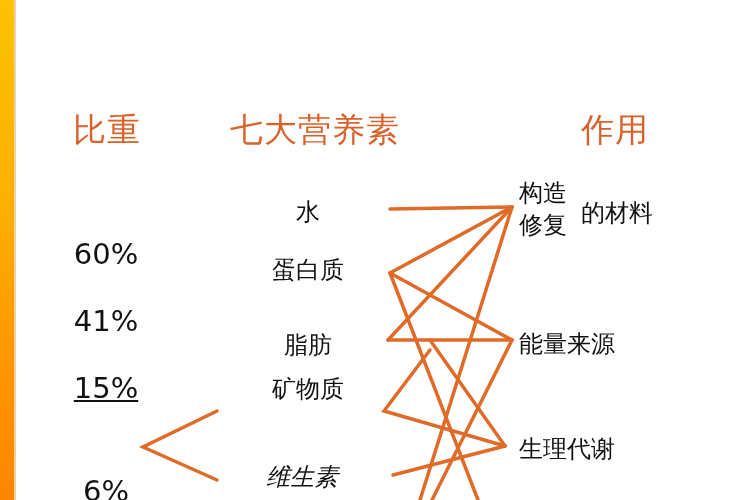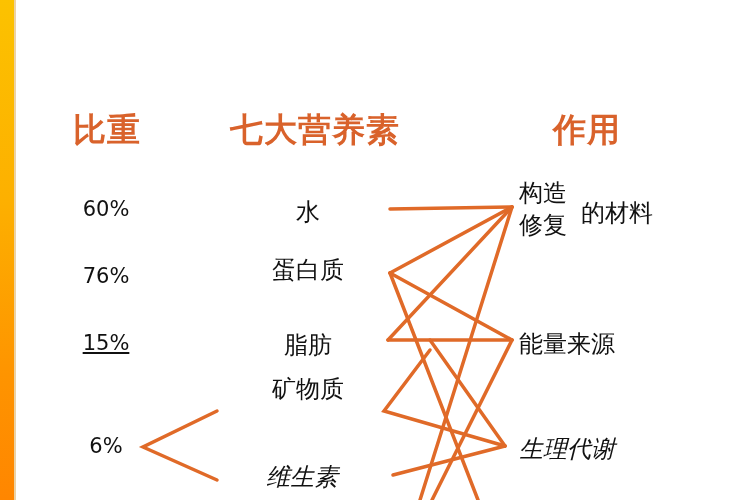--- a/index.html
+++ b/index.html
@@ -1,56 +1,56 @@
 <!DOCTYPE html>
 <html><head>
 <meta charset="utf-8">
 <style>
   html, body { margin:0; padding:0; }
   body { width:750px; height:500px; background:#ffffff; position:relative; overflow:hidden;
          font-family: "DejaVu Sans", "Liberation Sans", sans-serif; }
   .side-bar { position:absolute; left:0; top:0; width:14px; height:500px;
               background:linear-gradient(to bottom, #fcc200 0%, #fdb000 40%, #fe9400 75%, #ff8600 100%); }
   .side-bar-edge { position:absolute; left:14px; top:0; width:2px; height:500px; background:#d9a64a; opacity:0.5; }
-  .header { position:absolute; top:108px; font-size:33px; color:#d9622b; font-weight:bold; letter-spacing:1px; }
-  .pct { position:absolute; font-size:21px; color:#111; width:80px; text-align:center; }
+  .header { position:absolute; top:108px; font-size:33px; color:#d9622b; font-weight:normal; letter-spacing:1px; }
+  .pct { position:absolute; font-size:29px; color:#111; width:80px; text-align:center;margin-top:40px; }
   .nut { position:absolute; font-size:24px; color:#111; width:140px; text-align:center; }
   .fn { position:absolute; font-size:24px; color:#111; white-space:nowrap;text-align:center; }
   .fn-stack { position:absolute; font-size:24px; color:#111; line-height:32px; }
   svg.lines { position:absolute; left:0; top:0; width:750px; height:500px; pointer-events:none; }
   svg.lines line, svg.lines polyline { stroke:#e06a28; stroke-width:3.5; fill:none; stroke-linecap:round; stroke-linejoin:miter; }
 </style>
 </head>
 <body>
 
 <div class="side-bar"></div>
 <div class="side-bar-edge"></div>
 
 <div class="header" style="left:73px;">比重</div>
 <div class="header" style="left:230px;">七大营养素</div>
-<div class="header" style="left:553px;">作用</div>
+<div class="header" style="left:581px;">作用</div>
 
 <div class="pct" style="left:66px; top:197px;">60%</div>
-<div class="pct" style="left:66px; top:264px;">76%</div>
+<div class="pct" style="left:66px; top:264px;">41%</div>
 <div class="pct" style="left:66px; top:331px;text-decoration:underline;">15%</div>
 <div class="pct" style="left:66px; top:434px;">6%</div>
 
 <div class="nut" style="left:238px; top:196px;">水</div>
 <div class="nut" style="left:238px; top:254px;">蛋白质</div>
 <div class="nut" style="left:238px; top:329px;">脂肪</div>
 <div class="nut" style="left:238px; top:373px;">矿物质</div>
 <div class="nut" style="left:232px; top:461px;font-style:italic;">维生素</div>
 
 <div class="fn-stack" style="left:519px; top:177px;">
   <div>构造</div>
   <div>修复</div>
 </div>
 <div class="fn" style="left:581px; top:197px;">的材料</div>
 <div class="fn" style="left:519px; top:328px;">能量来源</div>
-<div class="fn" style="left:519px; top:433px;font-style:italic;">生理代谢</div>
+<div class="fn" style="left:519px; top:433px;">生理代谢</div>
 
 <svg class="lines" viewBox="0 0 750 500">
   <polyline points="217,411 143,447 217,480"></polyline>
   <line x1="390" y1="209" x2="512" y2="207"></line>
   <line x1="390" y1="273" x2="512" y2="207"></line>
   <line x1="390" y1="273" x2="512" y2="340"></line>
   <line x1="390" y1="273" x2="478" y2="500"></line>
   <line x1="388" y1="340" x2="512" y2="207"></line>
   <line x1="388" y1="340" x2="512" y2="340"></line>
   <line x1="512" y1="207" x2="420" y2="500"></line>

